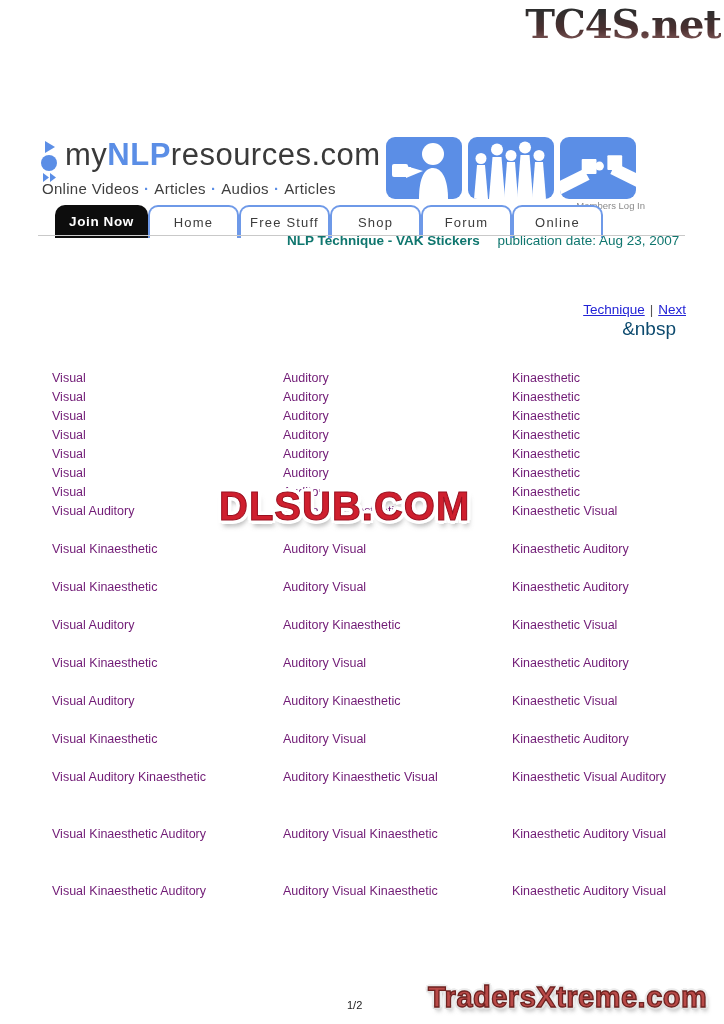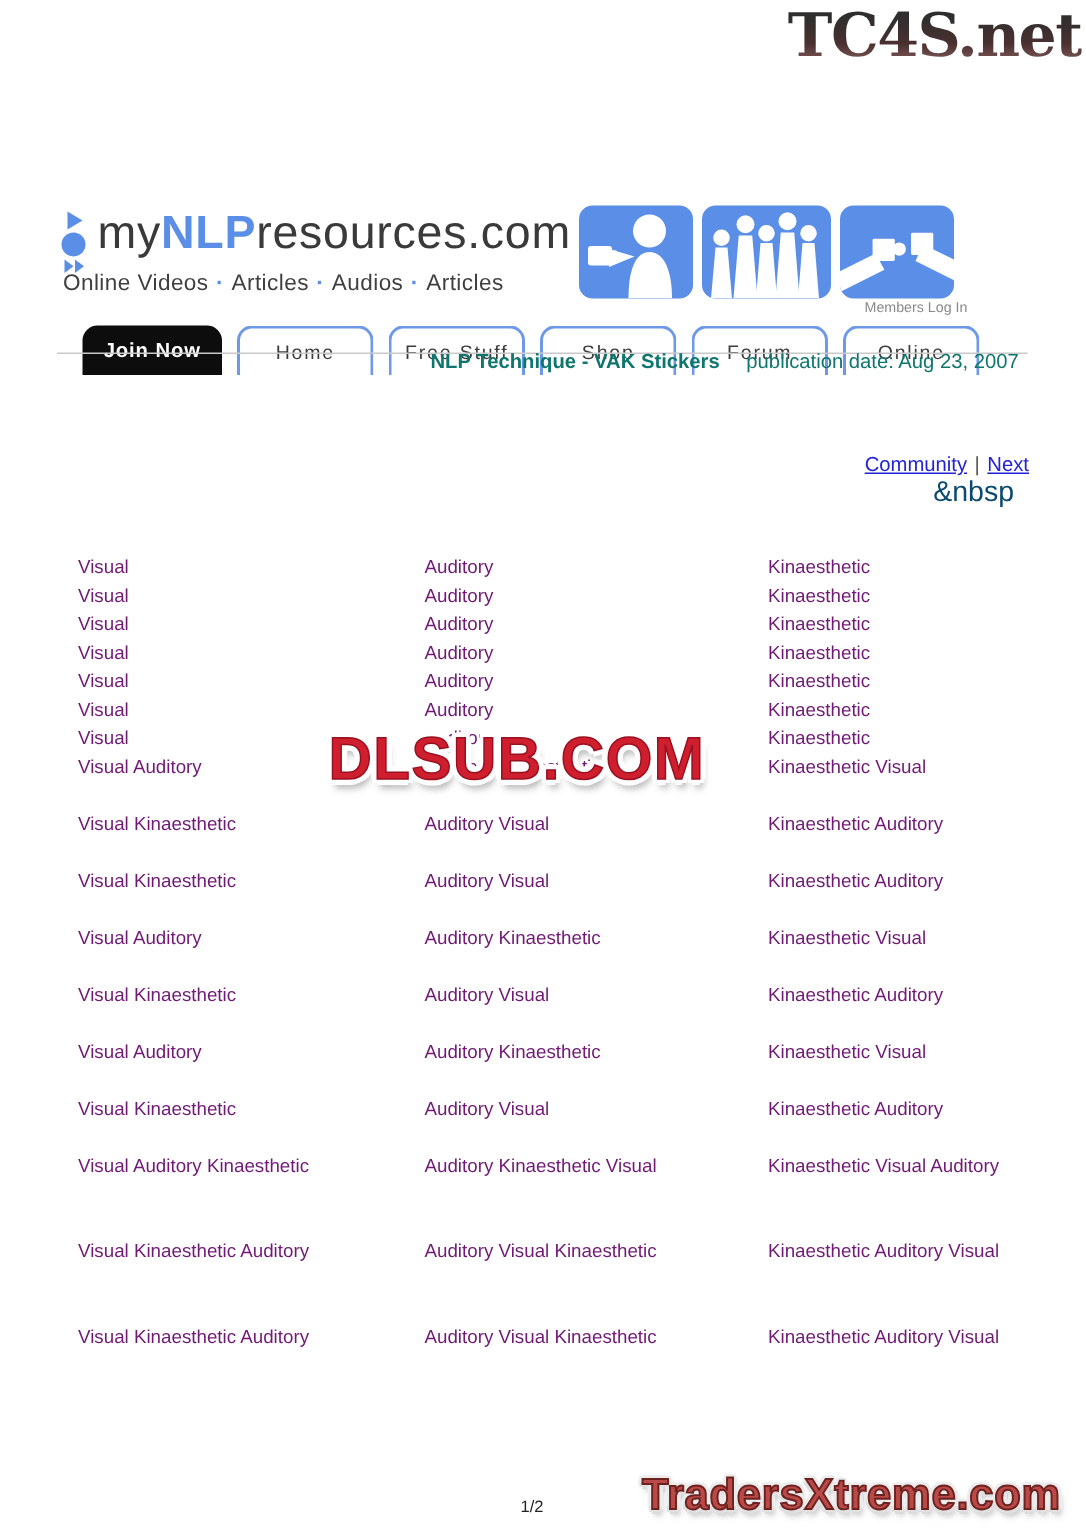--- a/index.html
+++ b/index.html
@@ -23,21 +23,21 @@
   .tagline .dot{color:var(--accent);padding:0 5px;font-weight:bold;}
 
   .tiles{position:absolute;left:386px;top:137px;display:flex;gap:6px;}
   .tile{width:76px;height:62px;background:var(--accent);border-radius:9px;overflow:hidden;}
   .tile.mid{width:86px;}
   .tile svg{width:100%;height:100%;display:block;}
   .tile svg *{fill:#fff;}
   .members{position:absolute;top:200px;right:79px;font-size:9.5px;color:#8a8a8a;cursor:pointer;}
 
   
-  .navrow{position:absolute;left:55px;top:217px;display:flex;gap:10px;height:33px;}
+  .navrow{position:absolute;left:55px;top:205px;display:flex;gap:0;height:33px;}
   .tab{box-sizing:border-box;display:flex;align-items:center;justify-content:center;
        font-size:13px;letter-spacing:1.2px;color:#3c3c3c;background:#fff;
        border:2px solid #6e99e8;border-bottom:none;border-radius:10px 10px 0 0;width:91px;cursor:pointer;white-space:nowrap;}
   .tab.join{background:#0d0d0d;color:#fff;border:none;font-weight:bold;width:93px;letter-spacing:.6px;font-size:13.5px;}
   .hairline{position:absolute;left:38px;top:235px;width:647px;height:1px;background:#c9c9c9;}
 
   
   .titleline{position:absolute;left:287px;top:233px;font-size:13.5px;color:#0f766e;white-space:nowrap;}
   .titleline .t{font-weight:bold;}
   .titleline .d{margin-left:14px;}
@@ -135,21 +135,21 @@
       <div class="tab">Online</div>
     </div>
   <div class="hairline"></div>
 
   <div class="titleline">
     <span class="t">NLP Technique - VAK Stickers</span>
     <span class="d">publication date: Aug 23, 2007</span>
   </div>
 
   <div class="pager">
-    <a>Community</a><span class="sep">|</span><a>Next</a>
+    <a>Technique</a><span class="sep">|</span><a>Next</a>
   </div>
   <div class="nbsp">&amp;nbsp</div>
 
   <div id="vak-table">
       <div class="vak-row g1">
         <div class="vak-cell">Visual</div>
         <div class="vak-cell">Auditory</div>
         <div class="vak-cell">Kinaesthetic</div>
       </div>
       <div class="vak-row g1">

